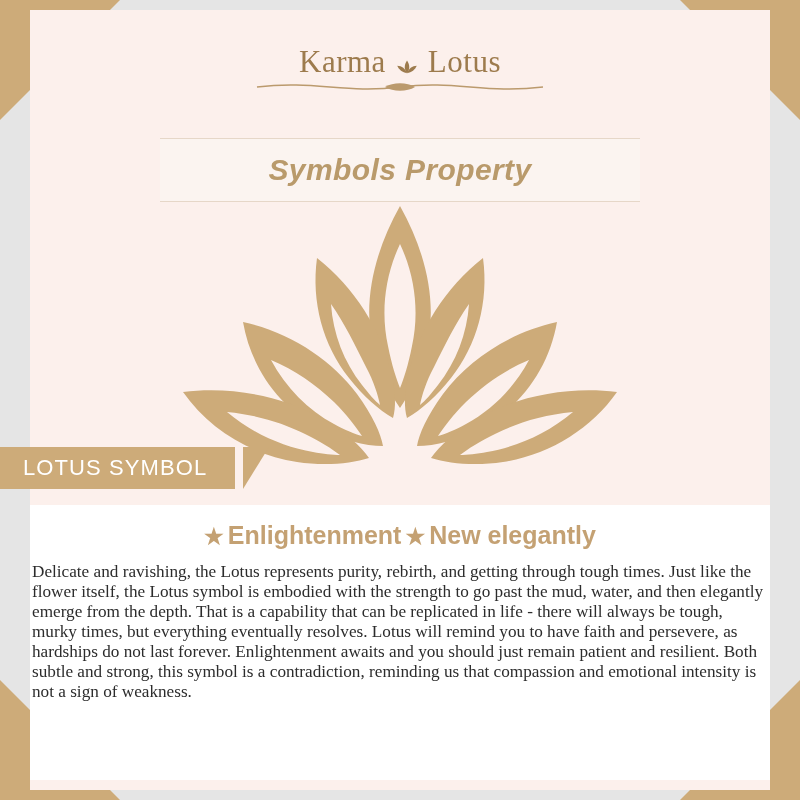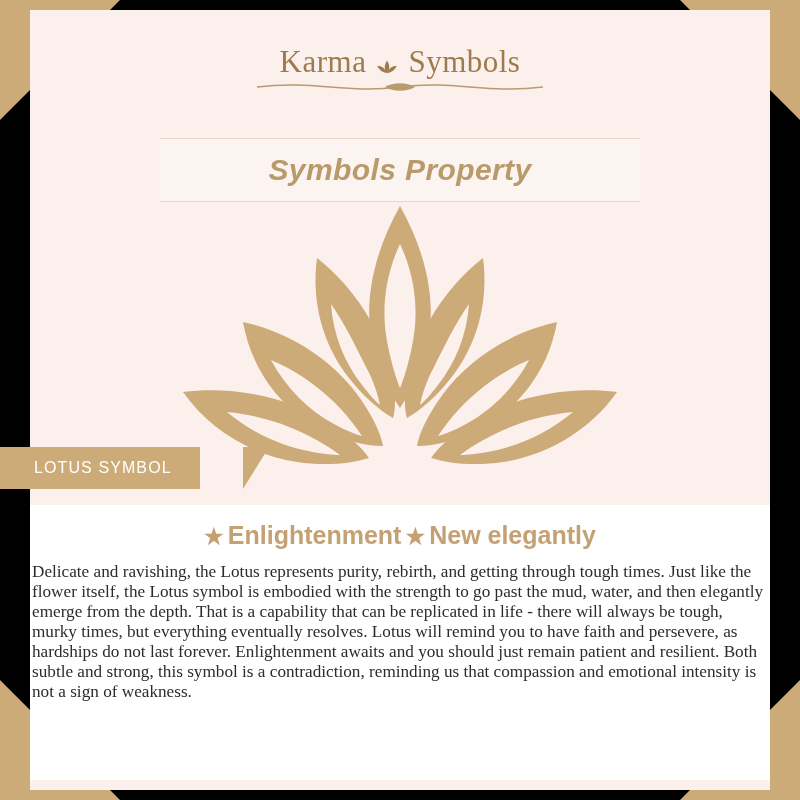--- a/index.html
+++ b/index.html
@@ -10,21 +10,21 @@
     width: 800px;
     height: 800px;
     font-family: "Liberation Sans", sans-serif;
     background: #ffffff;
     overflow: hidden;
   }
   .page {
     position: relative;
     width: 800px;
     height: 800px;
-    background: #000000;
+    background: #e5e5e5;
     overflow: hidden;
   }
   
   .corner-tl {
     position: absolute;
     left: 0; top: 0;
     width: 0; height: 0;
     border-left: 120px solid #cdab79;
     border-bottom: 120px solid transparent;
   }
@@ -131,24 +131,24 @@
   }
   
   .ribbon {
     position: absolute;
     left: 0;
     top: 447px;
     height: 42px;
     background: #cdab79;
     display: flex;
     align-items: center;
-    padding-left: 34px;
+    padding-left: 23px;
     padding-right: 28px;
     color: #ffffff;
-    font-size: 16px;
+    font-size: 22px;
     letter-spacing: 1.1px;
     z-index: 5;
   }
   .ribbon-tail {
     position: absolute;
     left: 243px;
     top: 447px;
     width: 0;
     height: 0;
     border-left: 26px solid #cdab79;
@@ -212,21 +212,21 @@
     <div class="brand">
       <span class="brand-row">
         <span class="brand-word">Karma</span>
         <span class="brand-lotus-mark">
           <svg viewBox="0 0 40 28" width="30" height="22" aria-hidden="true">
             <path d="M20 4 C16 10 16 16 20 21 C24 16 24 10 20 4 Z" fill="#9d7b4d"></path>
             <path d="M20 21 C14 20 9 16 7 11 C13 11 18 15 20 21 Z" fill="#9d7b4d"></path>
             <path d="M20 21 C26 20 31 16 33 11 C27 11 22 15 20 21 Z" fill="#9d7b4d"></path>
           </svg>
         </span>
-        <span class="brand-word">Symbols</span>
+        <span class="brand-word">Lotus</span>
       </span>
       <svg class="brand-flourish" viewBox="0 0 290 14">
         <path d="M2 7 C60 0 90 14 145 7 C200 0 230 14 288 7" stroke="#bb9a6d" stroke-width="1.4" fill="none"></path>
         <path d="M130 7 C138 2 152 2 160 7 C152 12 138 12 130 7 Z" fill="#bb9a6d"></path>
       </svg>
     </div>
 
     <div class="title-band">
       <span class="title-text">Symbols Property</span>
     </div>

